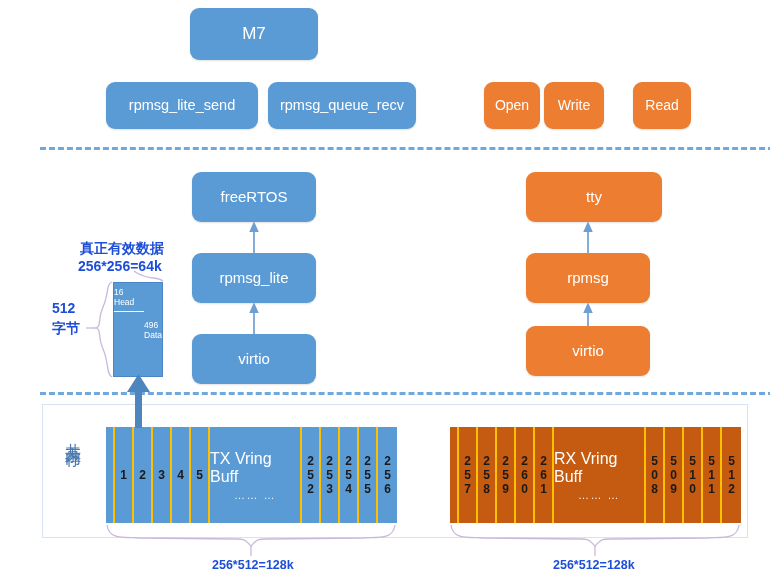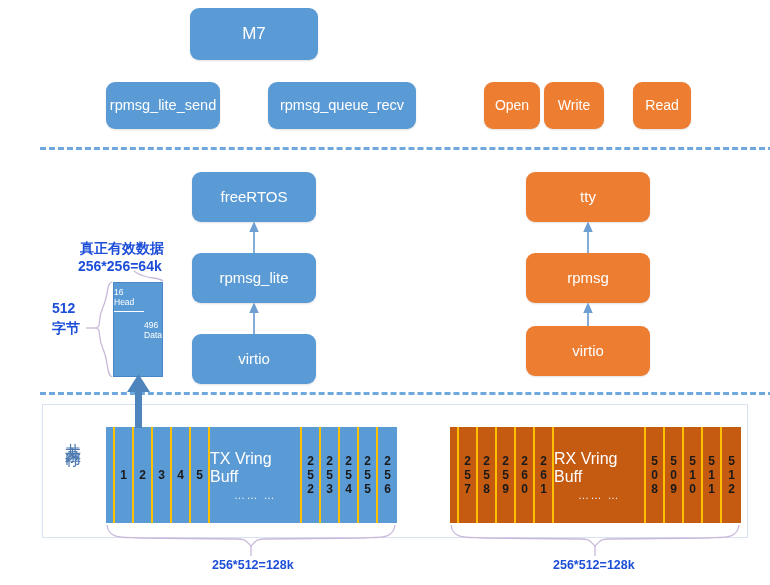--- a/index.html
+++ b/index.html
@@ -116,36 +116,36 @@
   svg.ov{position:absolute;left:0;top:0;width:770px;height:585px;pointer-events:none;}
 </style>
 </head>
 <body>
 
 <div id="stage">
 
   <div class="rbox blue" style="left:150px;top:8px;width:128px;height:52px;font-size:17px;">M7</div>
 
 
-  <div class="rbox blue" style="left:66px;top:82px;width:114px;height:47px;font-size:14.5px;">rpmsg_lite_send</div>
+  <div class="rbox blue" style="left:66px;top:82px;width:152px;height:47px;font-size:14.5px;">rpmsg_lite_send</div>
   <div class="rbox blue" style="left:228px;top:82px;width:148px;height:47px;font-size:14.5px;">rpmsg_queue_recv</div>
 
   <div class="rbox orange" style="left:444px;top:82px;width:56px;height:47px;font-size:14px;">Open</div>
   <div class="rbox orange" style="left:504px;top:82px;width:60px;height:47px;font-size:14px;">Write</div>
   <div class="rbox orange" style="left:593px;top:82px;width:58px;height:47px;font-size:14px;">Read</div>
 
   <div class="vlabel" style="left:727px;top:14px;">应用层</div>
 
   <div class="divider" style="top:147px;"></div>
 
   <div class="rbox blue" style="left:152px;top:172px;width:124px;height:50px;font-size:15px;">freeRTOS</div>
   <div class="rbox blue" style="left:152px;top:253px;width:124px;height:50px;font-size:15px;">rpmsg_lite</div>
   <div class="rbox blue" style="left:152px;top:334px;width:124px;height:50px;font-size:15px;">virtio</div>
 
-  <div class="rbox orange" style="left:486px;top:172px;width:124px;height:50px;font-size:15px;">tty</div>
+  <div class="rbox orange" style="left:486px;top:172px;width:136px;height:50px;font-size:15px;">tty</div>
   <div class="rbox orange" style="left:486px;top:253px;width:124px;height:50px;font-size:15px;">rpmsg</div>
   <div class="rbox orange" style="left:486px;top:326px;width:124px;height:50px;font-size:15px;">virtio</div>
 
   <div class="vlabel" style="left:727px;top:250px;">驱动层</div>
 
   <div class="tlabel big" style="left:40px;top:240px;">真正有效数据</div>
   <div class="tlabel big" style="left:38px;top:258px;">256*256=64k</div>
 
   <div class="tlabel mono" style="left:12px;top:300px;font-size:14px;">512</div>
   <div class="tlabel mono" style="left:12px;top:320px;font-size:14px;">字节</div>

